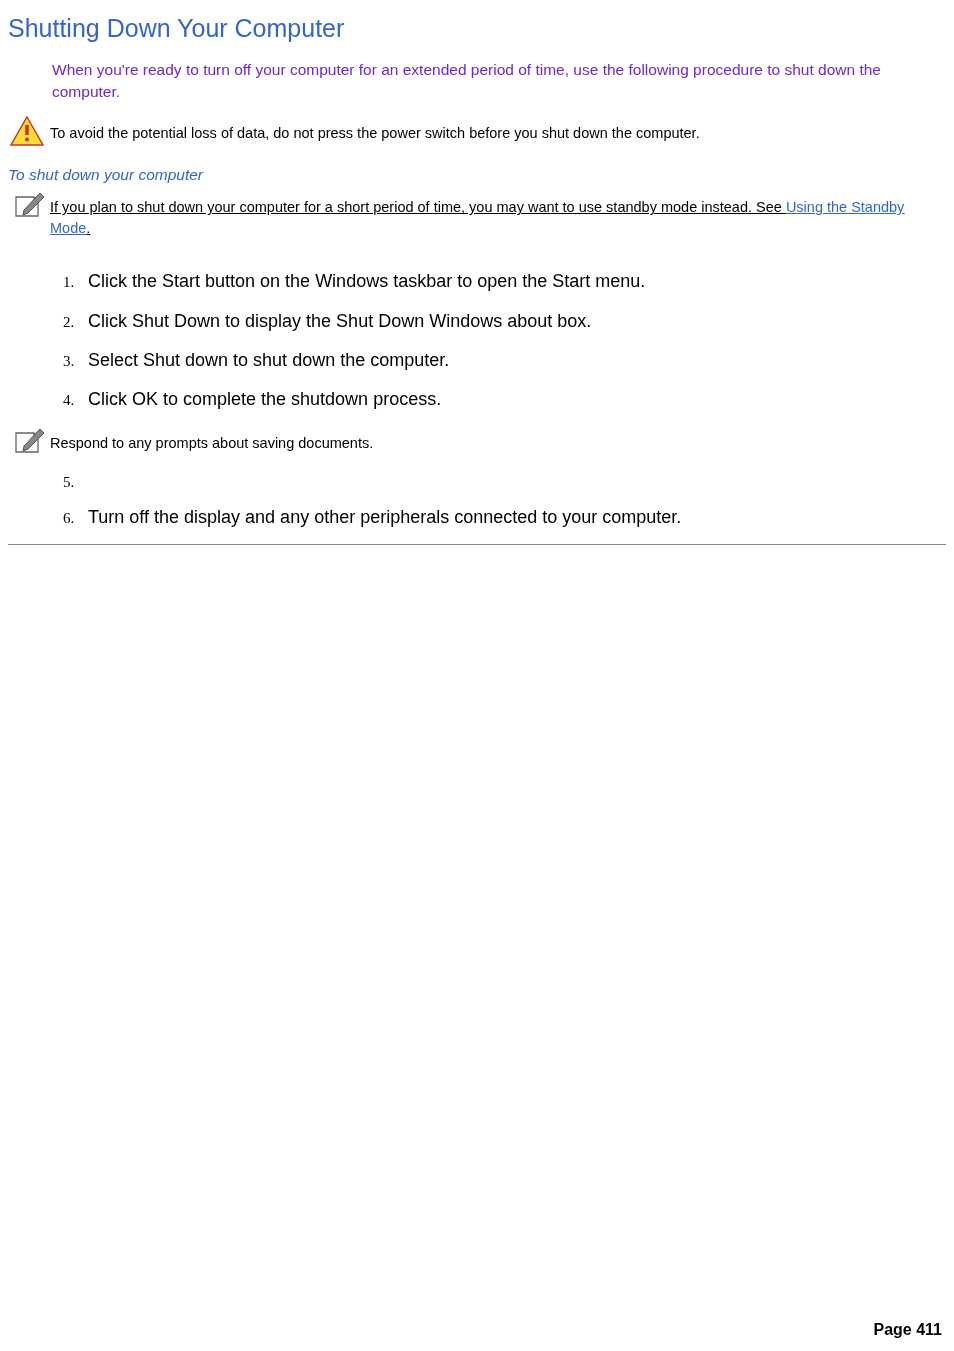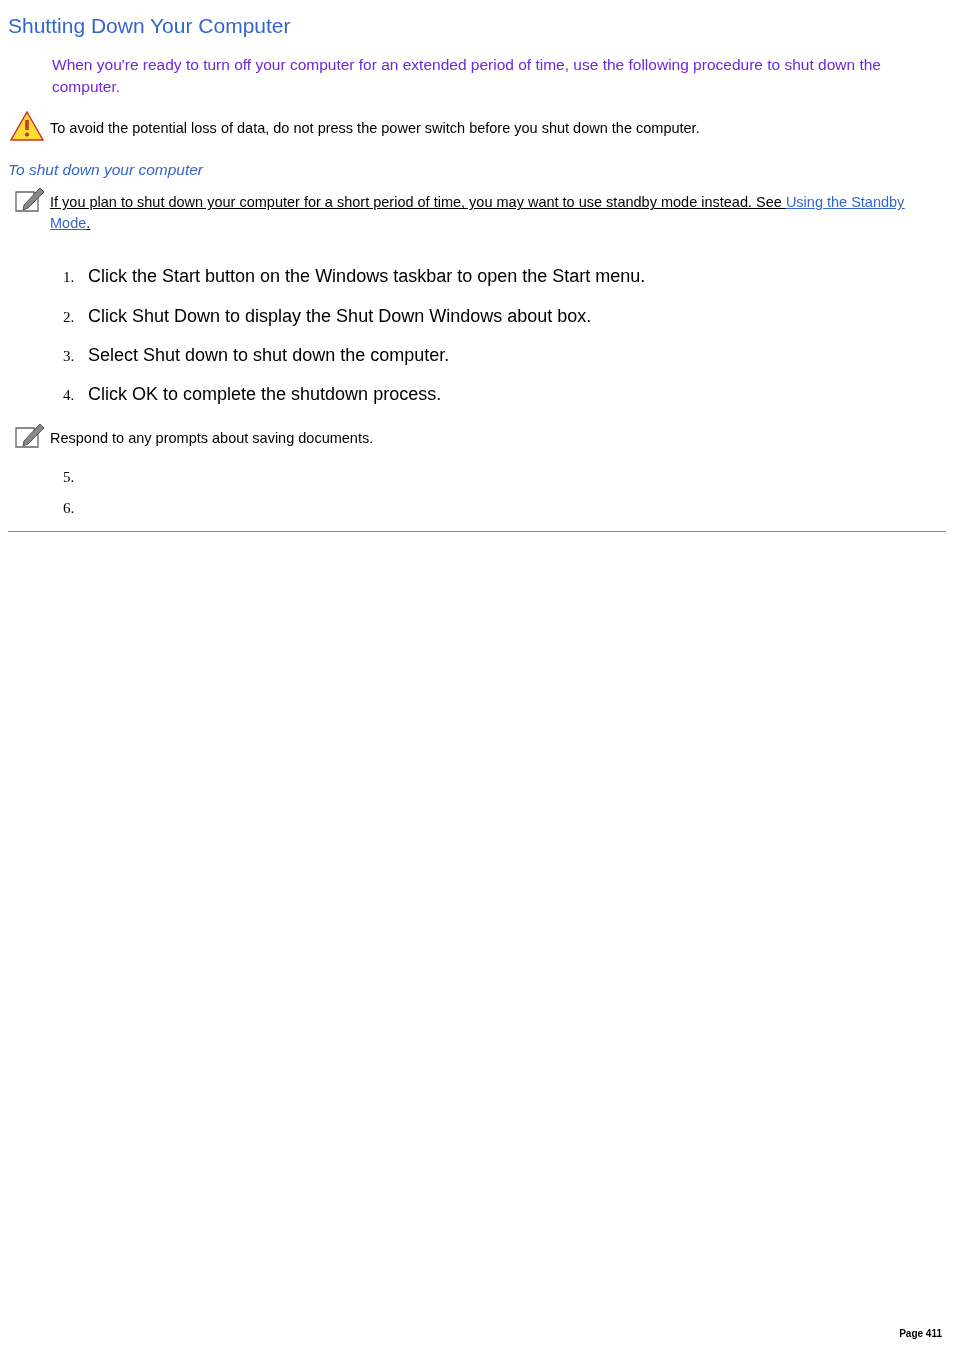--- a/index.html
+++ b/index.html
@@ -10,21 +10,21 @@
     body {
       font-family: Verdana, Arial, sans-serif;
       background: #ffffff;
       width: 954px;
       height: 1351px;
       position: relative;
       padding: 10px 8px;
     }
     .page-title {
       color: #3366cc;
-      font-size: 21px;
+      font-size: 25px;
       font-weight: normal;
       margin-bottom: 16px;
       margin-top: 4px;
     }
     .intro-paragraph {
       color: #6d28d9;
       font-size: 15.5px;
       margin-left: 44px;
       margin-bottom: 14px;
       line-height: 1.4;
@@ -100,21 +100,21 @@
     }
     .divider {
       border: none;
       border-top: 1px solid #888888;
       margin-top: 8px;
     }
     .page-number {
       position: absolute;
       bottom: 12px;
       right: 12px;
-      font-size: 10px;
+      font-size: 16px;
       font-weight: bold;
       color: #000000;
     }
     .note-wrap-text {
       font-size: 14.5px;
       line-height: 1.45;
     }
   </style>
 </head>
 <body>
@@ -178,18 +178,19 @@
   </div>
   <div class="callout-text">Respond to any prompts about saving documents.</div>
 </div>
 
 <div class="steps-list">
   <div class="step-item">
     <span class="step-number">5.</span>
   </div>
   <div class="step-item">
     <span class="step-number">6.</span>
+    <span class="step-text">Turn off the display and any other peripherals connected to your computer.</span>
   </div>
 </div>
 
 <hr class="divider">
 
 <div class="page-number">Page 411</div>
 
 </body></html>

